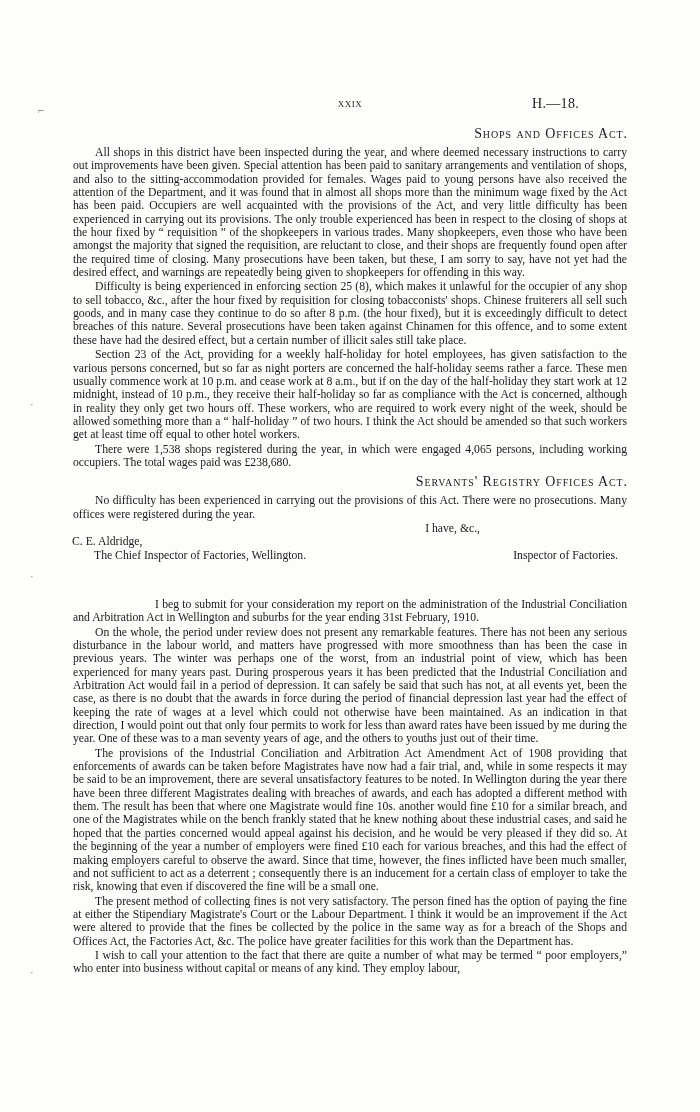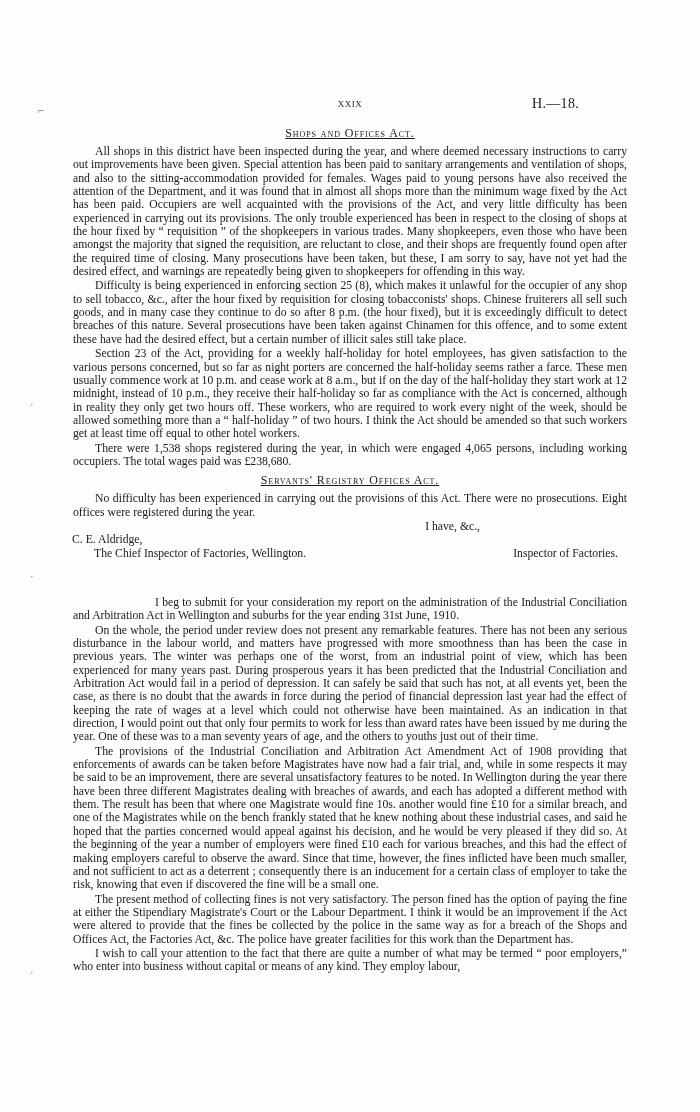--- a/index.html
+++ b/index.html
@@ -50,26 +50,25 @@
     color: #777;
     font-size: 11px;
   }
   .body {
     position: absolute;
     top: 126px;
     left: 72px;
     width: 556px;
   }
   .sect-head {
-    text-align: center;
+    text-align: right;
     font-variant: small-caps;
-    font-size: 12px;
+    font-size: 14px;
     letter-spacing: 0.9px;
     margin: 0 0 4px 0;
-    text-decoration: underline;
   }
   .sect-head.second {
     margin-top: 5px;
   }
   p.para {
     margin: 1px;
     text-align: justify;
     text-justify: inter-word;
     font-size: 11.7px;
     line-height: 13.35px;
@@ -136,33 +135,33 @@
 
     <div class="sect-head">Shops and Offices Act.</div>
 
     <p class="para">All shops in this district have been inspected during the year, and where deemed necessary instructions to carry out improvements have been given.   Special attention has been paid to sanitary arrangements and ventilation of shops, and also to the sitting-accommodation provided for females.   Wages paid to young persons have also received the attention of the Department, and it was found that in almost all shops more than the minimum wage fixed by the Act has been paid.   Occupiers are well acquainted with the provisions of the Act, and very little difficulty has been experienced in carrying out its provisions.   The only trouble experienced has been in respect to the closing of shops at the hour fixed by “ requisition ” of the shopkeepers in various trades.   Many shopkeepers, even those who have been amongst the majority that signed the requisition, are reluctant to close, and their shops are frequently found open after the required time of closing.   Many prosecutions have been taken, but these, I am sorry to say, have not yet had the desired effect, and warnings are repeatedly being given to shopkeepers for offending in this way.</p>
     <p class="para">Difficulty is being experienced in enforcing section 25 (8), which makes it unlawful for the occupier of any shop to sell tobacco, &amp;c., after the hour fixed by requisition for closing tobacconists' shops.  Chinese fruiterers all sell such goods, and in many case  they continue to do so after 8 p.m. (the hour fixed), but it is exceedingly difficult to detect breaches of this nature.   Several prosecutions have been taken against Chinamen for this offence, and to some extent these have had the desired effect, but a certain number of illicit sales still take place.</p>
     <p class="para">Section 23 of the Act, providing for a weekly half-holiday for hotel employees, has given satisfaction to the various persons concerned, but so far as night porters are concerned the half-holiday seems rather a farce.   These men usually commence work at 10 p.m. and cease work at 8 a.m., but if on the day of the half-holiday they start work at 12 midnight, instead of 10 p.m., they receive their half-holiday so far as compliance with the Act is concerned, although in reality they only get two hours off.   These workers, who are required to work every night of the week, should be allowed something more than a “ half-holiday ” of two hours.   I think the Act should be amended so that such workers get at least time off equal to other hotel workers.</p>
     <p class="para">There were 1,538 shops registered during the year, in which were engaged 4,065 persons, including working occupiers.   The total wages paid was £238,680.</p>
 
     <div class="sect-head second">Servants' Registry Offices Act.</div>
 
-    <p class="para">No difficulty has been experienced in carrying out the provisions of this Act.   There were no prosecutions.   Eight offices were registered during the year.</p>
+    <p class="para">No difficulty has been experienced in carrying out the provisions of this Act.   There were no prosecutions.   Many offices were registered during the year.</p>
 
     <div class="signature-block">
       <div class="ihave">I have, &amp;c.,</div>
       <div class="aldridge">C. E. Aldridge,</div>
       <div class="row">
         <div style="padding-left:22px;">The Chief Inspector of Factories, Wellington.</div>
         <div class="right-col">Inspector of Factories.</div>
       </div>
     </div>
 
     <div class="second-letter">
-      <p class="para" style="text-indent:82px;">I beg to submit for your consideration my report on the administration of the Industrial Conciliation and Arbitration Act in Wellington and suburbs for the year ending 31st June, 1910.</p>
+      <p class="para" style="text-indent:82px;">I beg to submit for your consideration my report on the administration of the Industrial Conciliation and Arbitration Act in Wellington and suburbs for the year ending 31st February, 1910.</p>
       <p class="para">On the whole, the period under review does not present any remarkable features.   There has not been any serious disturbance in the labour world, and matters have progressed with more smoothness than has been the case in previous years.   The winter was perhaps one of the worst, from an industrial point of view, which has been experienced for many years past.   During prosperous years it has been predicted that the Industrial Conciliation and Arbitration Act would fail in a period of depression.  It can safely be said that such has not, at all events yet, been the case, as there is no doubt that the awards in force during the period of financial depression last year had the effect of keeping the rate of wages at a level which could not otherwise have been maintained.   As an indication in that direction, I would point out that only four permits to work for less than award rates have been issued by me during the year.   One of these was to a man seventy years of age, and the others to youths just out of their time.</p>
       <p class="para">The provisions of the Industrial Conciliation and Arbitration Act Amendment Act of 1908 providing that enforcements of awards can be taken before Magistrates have now had a fair trial, and, while in some respects it may be said to be an improvement, there are several unsatisfactory features to be noted.   In Wellington during the year there have been three different Magistrates dealing with breaches of awards, and each has adopted a different method with them.   The result has been that where one Magistrate would fine 10s. another would fine £10 for a similar breach, and one of the Magistrates while on the bench frankly stated that he knew nothing about these industrial cases, and said he hoped that the parties concerned would appeal against his decision, and he would be very pleased if they did so.   At the beginning of the year a number of employers were fined £10 each for various breaches, and this had the effect of making employers careful to observe the award.   Since that time, however, the fines inflicted have been much smaller, and not sufficient to act as a deterrent ; consequently there is an inducement for a certain class of employer to take the risk, knowing that even if discovered the fine will be a small one.</p>
       <p class="para">The present method of collecting fines is not very satisfactory.   The person fined has the option of paying the fine at either the Stipendiary Magistrate's Court or the Labour Department.   I think it would be an improvement if the Act were altered to provide that the fines be collected by the police in the same way as for a breach of the Shops and Offices Act, the Factories Act, &amp;c.   The police have greater facilities for this work than the Department has.</p>
       <p class="para">I wish to call your attention to the fact that there are quite a number of what may be termed “ poor employers,” who enter into business without capital or means of any kind.   They employ labour,</p>
     </div>
 
   </div>
 </div>
 
 </body></html>

